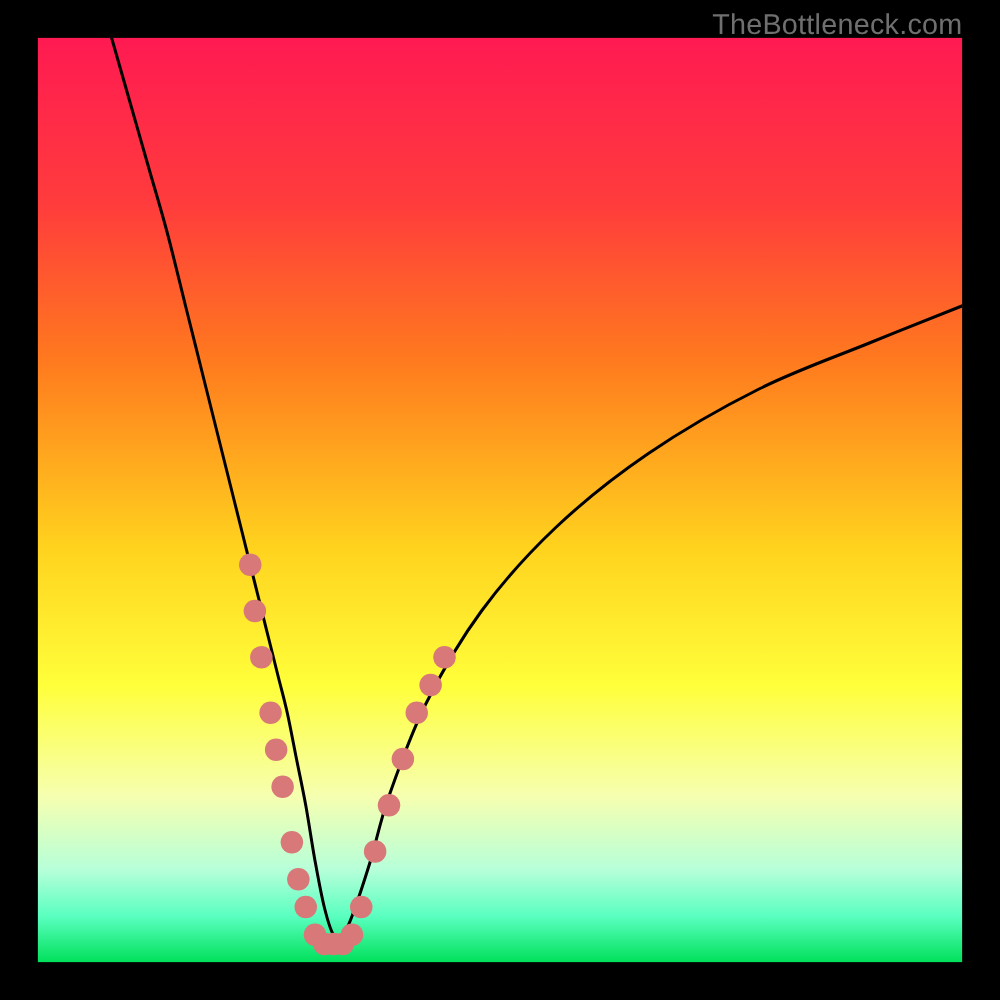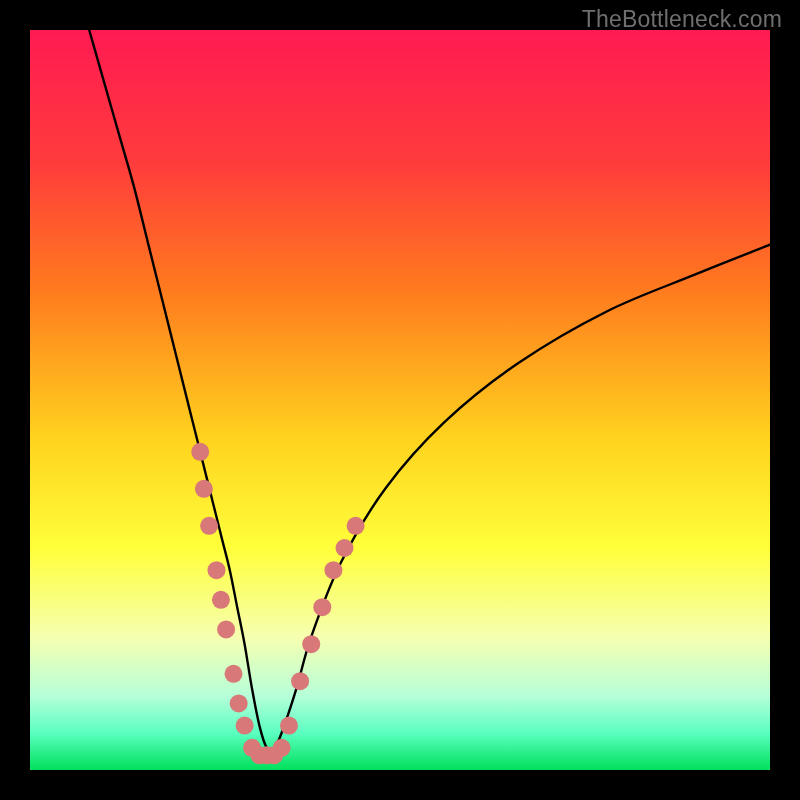--- a/index.html
+++ b/index.html
@@ -23,21 +23,21 @@
     position: absolute;
     top: 30px;
     left: 30px;
     width: 740px;
     height: 740px;
     overflow: hidden;
   }
   .watermark {
     position: absolute;
     top: 6px;
-    right: 18px;
+    right: 30px;
     color: #6f6f6f;
     font-size: 23px;
     font-weight: 500;
     letter-spacing: 0.2px;
   }
   svg {
     display: block;
   }
 </style>
 </head>

